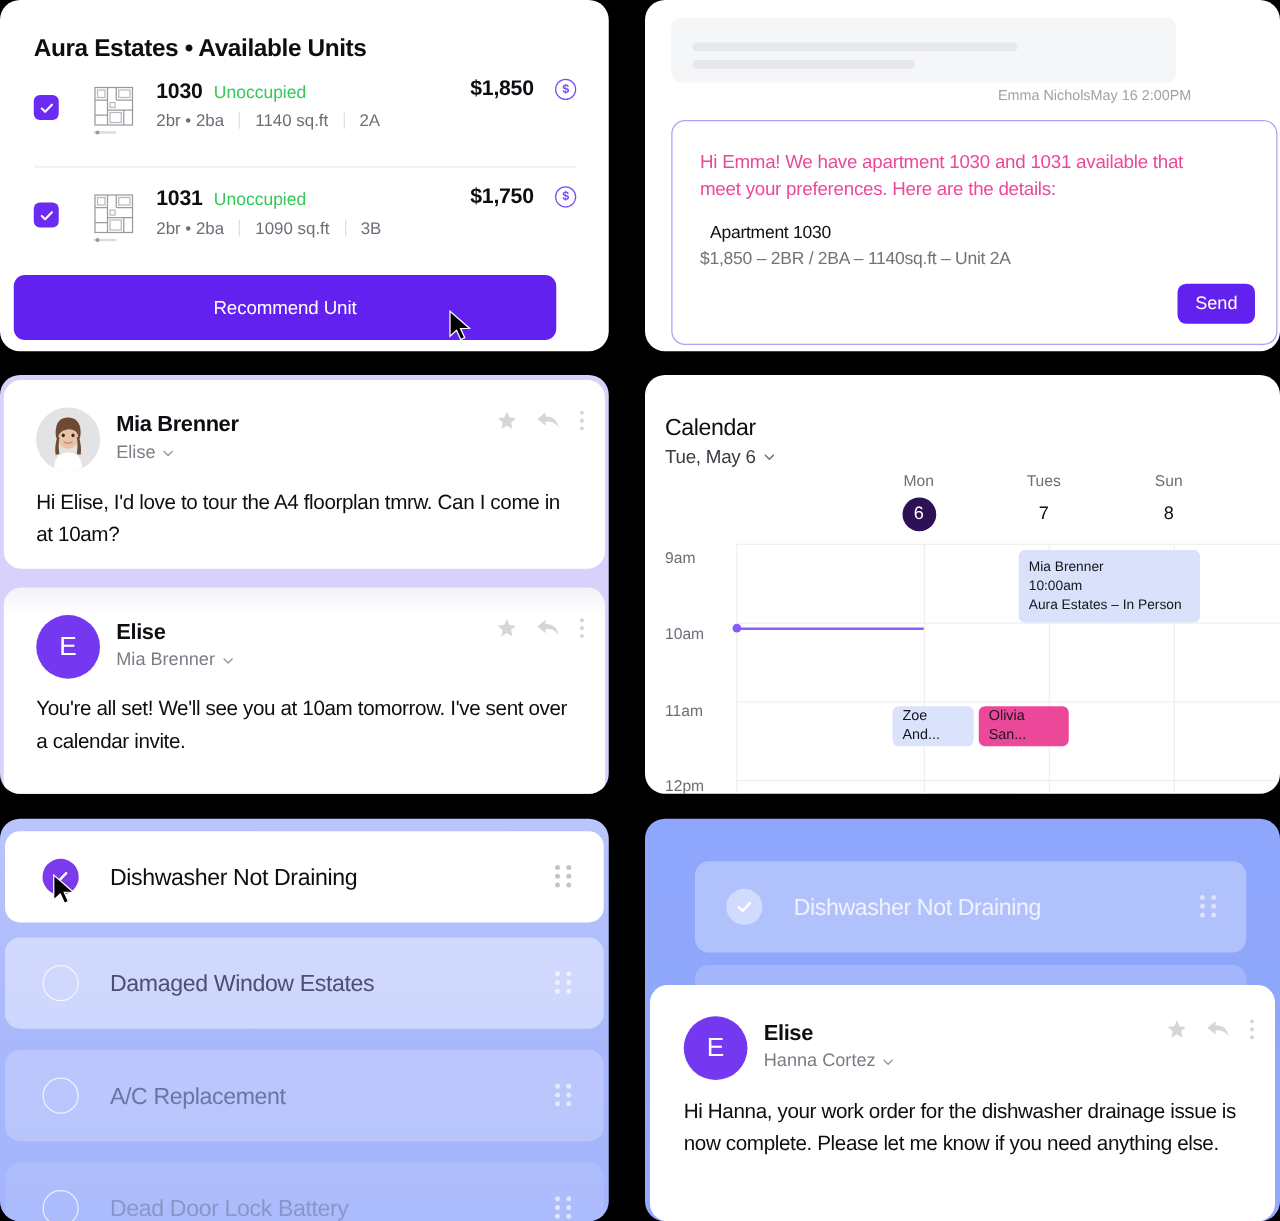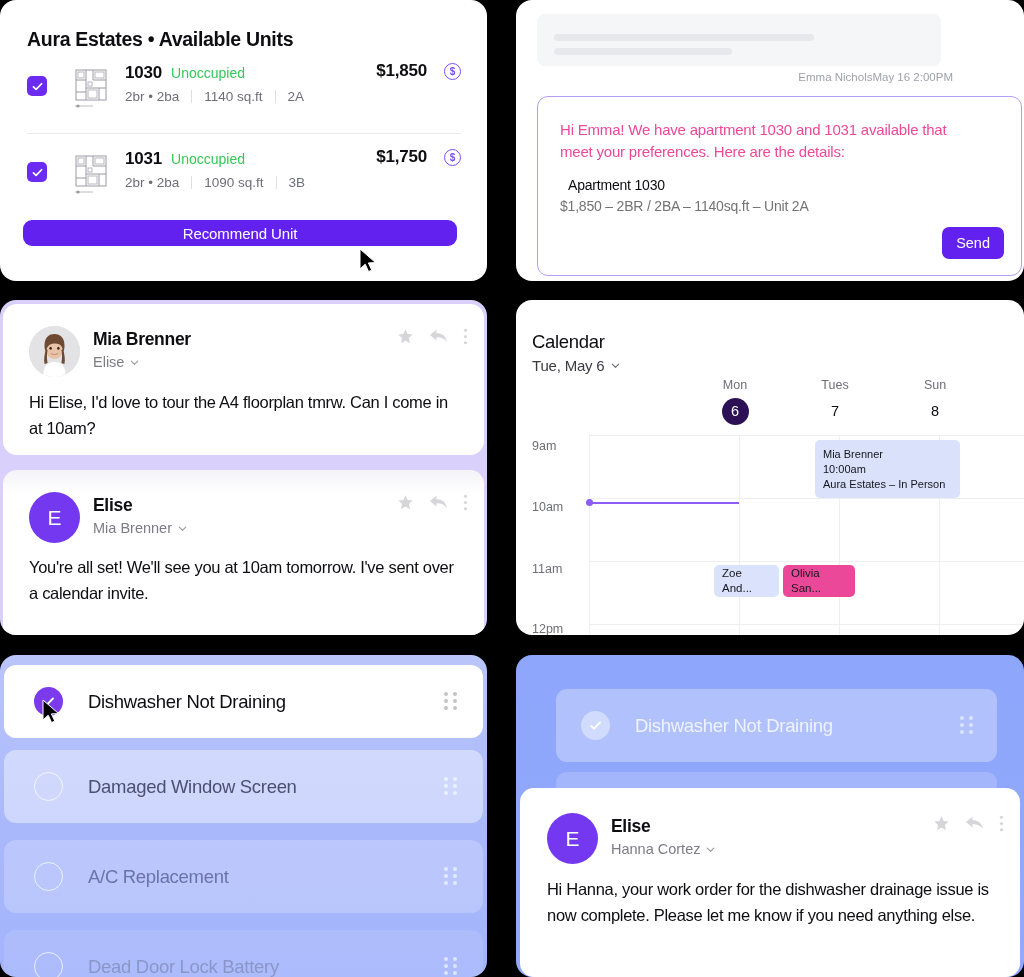--- a/index.html
+++ b/index.html
@@ -67,21 +67,21 @@
     font-size: 17px; font-weight: 700; color: #0d0d12; letter-spacing: -0.2px;
   }
   .dollar-badge {
     position: absolute; right: 0px; top: 3px;
     width: 17px; height: 17px; border-radius: 50%;
     border: 1.3px solid #7b4df5; color: #7b4df5;
     font-size: 10px; font-weight: 700;
     display: flex; align-items: center; justify-content: center;
   }
   .rec-btn {
-    position: absolute; left: 23px; top: 220px; width: 434px; height: 26px;
+    position: absolute; left: 11px; top: 220px; width: 434px; height: 52px;
     background: #6321f0; color: #ffffff; border: none; border-radius: 9px;
     font-family: inherit; font-size: 15px; font-weight: 500; letter-spacing: -0.1px;
     cursor: pointer;
   }
   .cursor-a { position: absolute; left: 358px; top: 248px; width: 22px; height: 26px; }
 
   
   #p-compose { left: 516px; top: 0; width: 508px; height: 281px; border-radius: 16px; }
   .skeleton-box {
     position: absolute; left: 21px; top: 14px; width: 404px; height: 52px;
@@ -525,21 +525,21 @@
           <i style="left:9px;top:0"></i>
         <i style="left:0;top:7px"></i>
           <i style="left:9px;top:7px"></i>
         <i style="left:0;top:14px"></i>
           <i style="left:9px;top:14px"></i>
       </div>
     </div>
 
     <div class="task t2">
       <div class="t-check-empty"></div>
-      <div class="t-label">Damaged Window Screen</div>
+      <div class="t-label">Damaged Window Estates</div>
       <div class="t-handle">
         <i style="left:0;top:0"></i>
           <i style="left:9px;top:0"></i>
         <i style="left:0;top:7px"></i>
           <i style="left:9px;top:7px"></i>
         <i style="left:0;top:14px"></i>
           <i style="left:9px;top:14px"></i>
       </div>
     </div>
 

